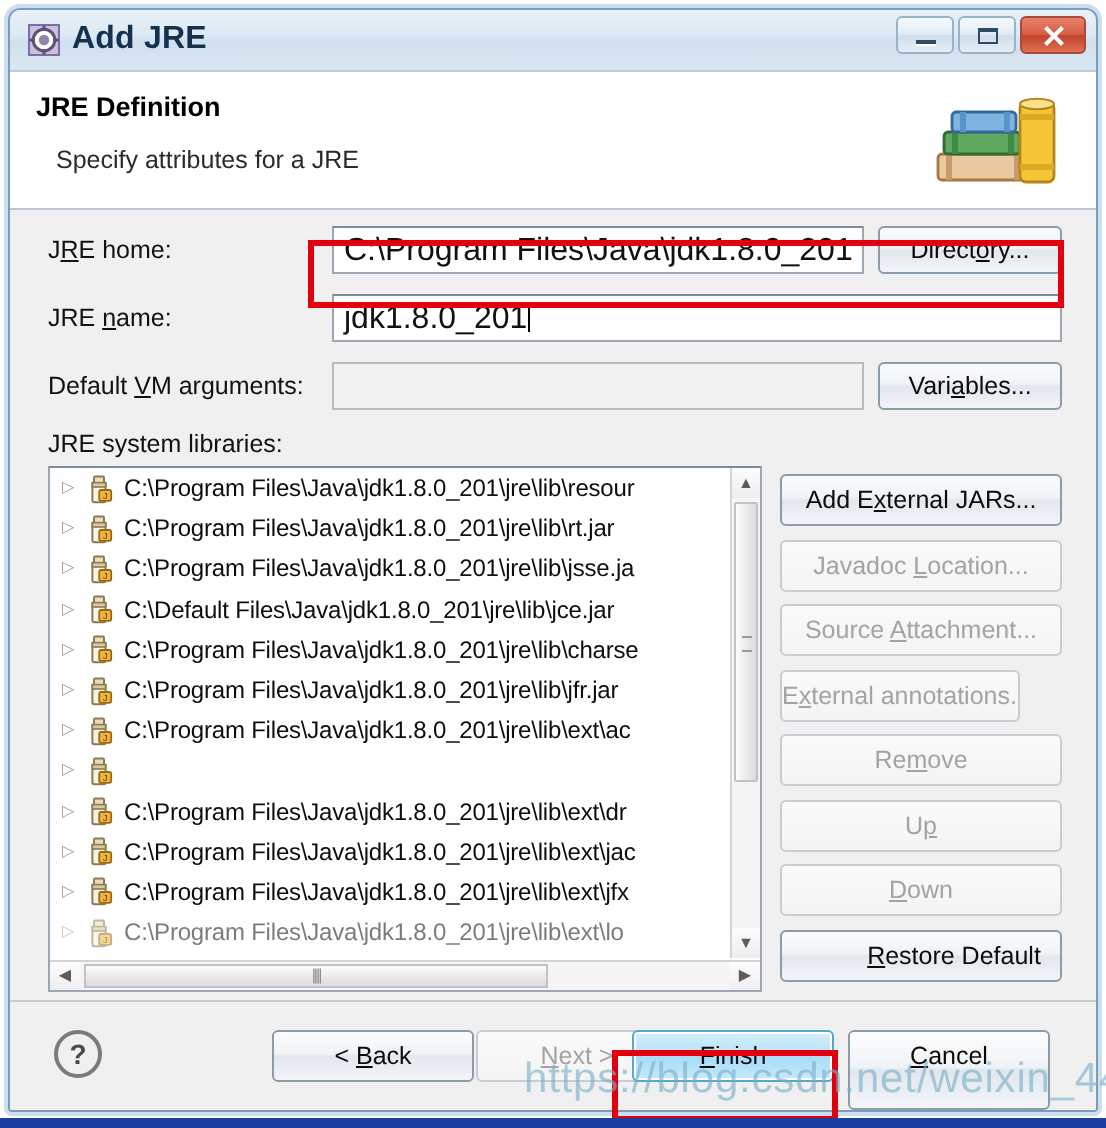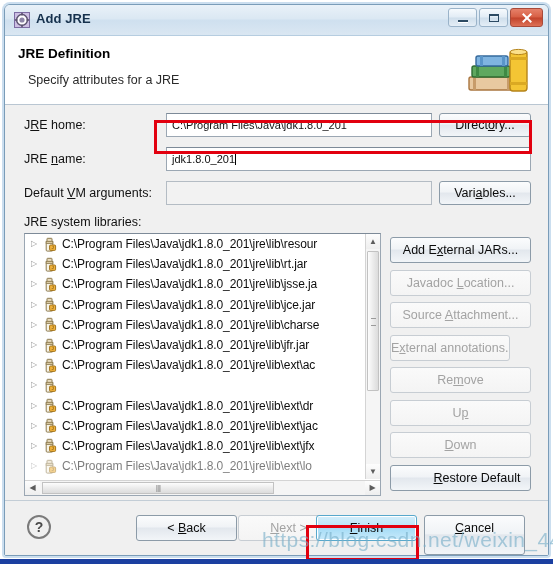--- a/index.html
+++ b/index.html
@@ -32,21 +32,21 @@
     height: 30px;
     background: linear-gradient(to bottom, #e9f1f8 0%, #dbe8f3 45%, #cfe0ef 52%, #dae7f2 100%);
     border-bottom: 1px solid #b6cde0;
   }
   #title-icon {
     position: absolute; left: 9px; top: 7px;
     width: 16px; height: 16px;
   }
   #title-text {
     position: absolute; left: 31px; top: 6px;
-    font-size: 13px; font-weight: bold;
+    font-size: 16px; font-weight: bold;
     color: #16314d;
     letter-spacing: .1px;
   }
   .winbtn {
     position: absolute; top: 3px;
     width: 29px; height: 19px;
     border: 1px solid #9ab3c9;
     border-radius: 3px;
     background: linear-gradient(to bottom, #f6fafd 0%, #e2ecf5 48%, #cfdeeb 52%, #e4eef7 100%);
     box-sizing: border-box;
@@ -110,21 +110,21 @@
     white-space: nowrap;
   }
   .lbl u { text-decoration: underline; }
 
   .tfield {
     position: absolute;
     box-sizing: border-box;
     background: #ffffff;
     border: 1px solid #9ba7b3;
     border-top-color: #7d8a98;
-    font-size: 11px;
+    font-size: 16px;
     color: #111;
     padding: 2px 0 0 5px;
     line-height: 19px;
     overflow: hidden;
     white-space: nowrap;
   }
   .tfield.disabled { background: #f2f2f2; border-color: #b4bcc4; }
   .caret {
     display: inline-block;
     width: 1px; height: 13px;
@@ -405,21 +405,21 @@
           </div>
           <div class="row">
             <span class="arrow">▷</span>
             <svg class="jar-icon" viewBox="0 0 15 15">
               <path d="M4.2 4.5h6.6v8.6a1 1 0 0 1-1 1H5.2a1 1 0 0 1-1-1z" fill="#f7f3e6" stroke="#8d7b4f" stroke-width="1"></path>
               <rect x="5" y="1.3" width="5" height="3.2" rx="0.6" fill="#e8dcc0" stroke="#8d7b4f" stroke-width="1"></rect>
               <rect x="4.2" y="4.3" width="6.6" height="2.2" fill="#d9c9a2" stroke="#8d7b4f" stroke-width=".8"></rect>
               <rect x="7.6" y="8" width="6" height="5.4" rx="1" fill="#f2b33c" stroke="#9a6c12" stroke-width=".9"></rect>
               <text x="10.6" y="12.4" font-size="4.4" fill="#4a3100" text-anchor="middle" font-family="sans-serif">J</text>
             </svg>
-            <span class="row-text">C:\Program Files\Java\jdk1.8.0_201\jre\lib\jce.jar</span>
+            <span class="row-text">C:\Default Files\Java\jdk1.8.0_201\jre\lib\jce.jar</span>
           </div>
           <div class="row">
             <span class="arrow">▷</span>
             <svg class="jar-icon" viewBox="0 0 15 15">
               <path d="M4.2 4.5h6.6v8.6a1 1 0 0 1-1 1H5.2a1 1 0 0 1-1-1z" fill="#f7f3e6" stroke="#8d7b4f" stroke-width="1"></path>
               <rect x="5" y="1.3" width="5" height="3.2" rx="0.6" fill="#e8dcc0" stroke="#8d7b4f" stroke-width="1"></rect>
               <rect x="4.2" y="4.3" width="6.6" height="2.2" fill="#d9c9a2" stroke="#8d7b4f" stroke-width=".8"></rect>
               <rect x="7.6" y="8" width="6" height="5.4" rx="1" fill="#f2b33c" stroke="#9a6c12" stroke-width=".9"></rect>
               <text x="10.6" y="12.4" font-size="4.4" fill="#4a3100" text-anchor="middle" font-family="sans-serif">J</text>
             </svg>

